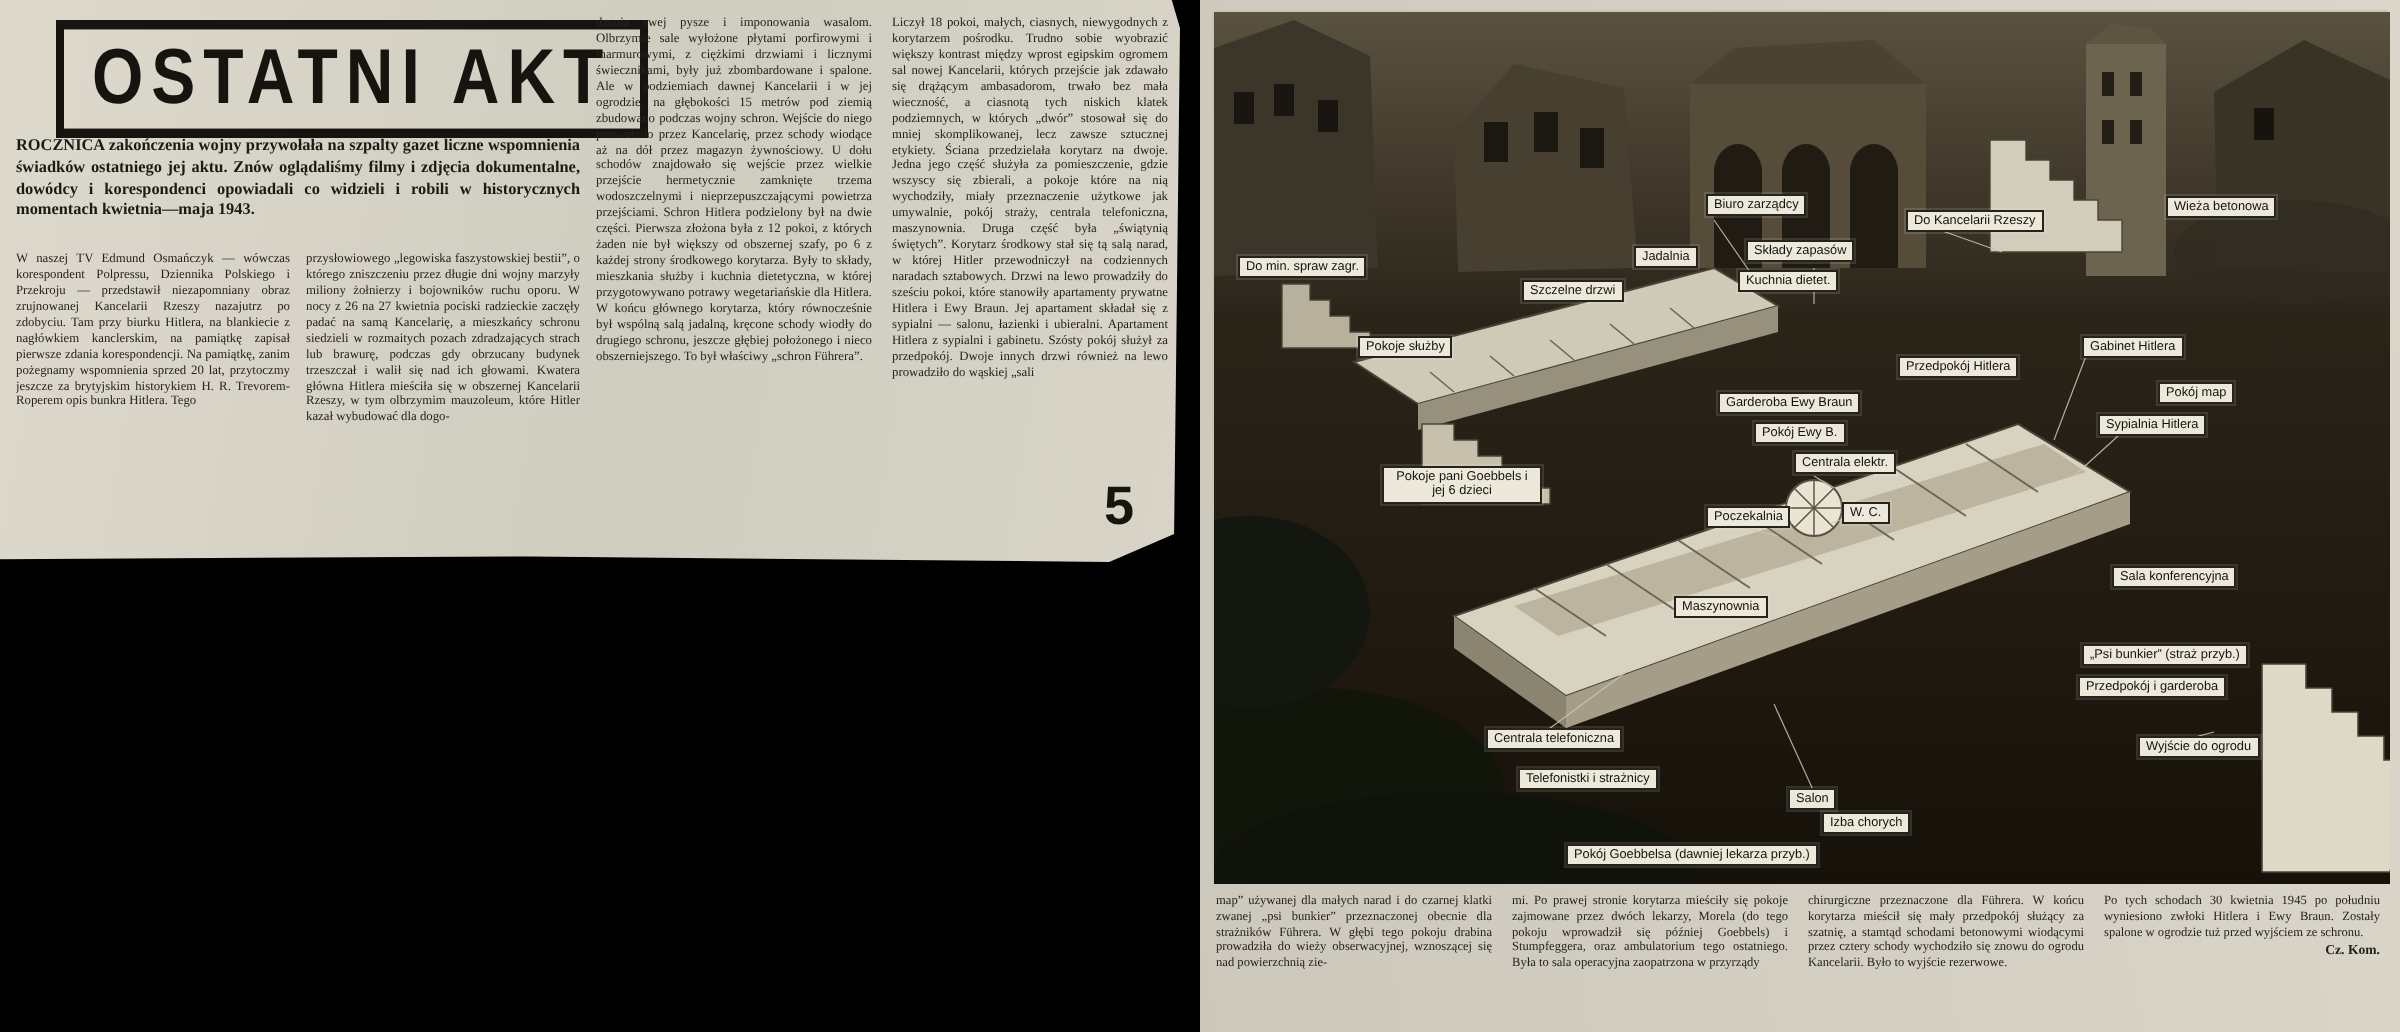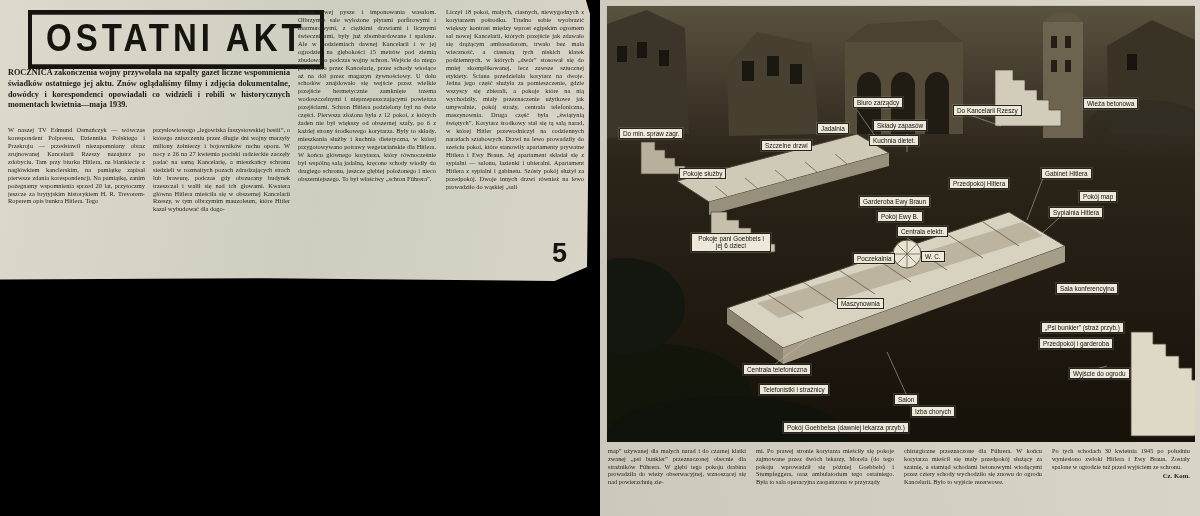--- a/index.html
+++ b/index.html
@@ -41,21 +41,21 @@
   .ccol { position:absolute; top:3px; width:138px; font-size:6.3px; line-height:1.24;
     text-align:justify; color:#27231c; }
   .ccol.a { left:2px; } .ccol.b { left:150px; } .ccol.c { left:298px; } .ccol.d { left:446px; }
   .sig { text-align:right; font-weight:bold; margin-top:2px; font-size:6.8px; }
 </style>
 </head>
 <body>
 
 <div class="clip-left">
   <div class="headline-box">OSTATNI AKT</div>
-  <div class="lead">ROCZNICA zakończenia wojny przywołała na szpalty gazet liczne wspomnienia świadków ostatniego jej aktu. Znów oglądaliśmy filmy i zdjęcia dokumentalne, dowódcy i korespondenci opowiadali co widzieli i robili w historycznych momentach kwietnia—maja 1939.</div>
+  <div class="lead">ROCZNICA zakończenia wojny przywołała na szpalty gazet liczne wspomnienia świadków ostatniego jej aktu. Znów oglądaliśmy filmy i zdjęcia dokumentalne, dowódcy i korespondenci opowiadali co widzieli i robili w historycznych momentach kwietnia—maja 1943.</div>
   <div class="ncol c1">W naszej TV Edmund Osmańczyk — wówczas korespondent Polpressu, Dziennika Polskiego i Przekroju — przedstawił niezapomniany obraz zrujnowanej Kancelarii Rzeszy nazajutrz po zdobyciu. Tam przy biurku Hitlera, na blankiecie z nagłówkiem kanclerskim, na pamiątkę zapisał pierwsze zdania korespondencji. Na pamiątkę, zanim pożegnamy wspomnienia sprzed 20 lat, przytoczmy jeszcze za brytyjskim historykiem H. R. Trevorem-Roperem opis bunkra Hitlera. Tego</div>
   <div class="ncol c2">przysłowiowego „legowiska faszystowskiej bestii”, o którego zniszczeniu przez długie dni wojny marzyły miliony żołnierzy i bojowników ruchu oporu. W nocy z 26 na 27 kwietnia pociski radzieckie zaczęły padać na samą Kancelarię, a mieszkańcy schronu siedzieli w rozmaitych pozach zdradzających strach lub brawurę, podczas gdy obrzucany budynek trzeszczał i walił się nad ich głowami. Kwatera główna Hitlera mieściła się w obszernej Kancelarii Rzeszy, w tym olbrzymim mauzoleum, które Hitler kazał wybudować dla dogo-</div>
   <div class="ncol c3">dzenia swej pysze i imponowania wasalom. Olbrzymie sale wyłożone płytami porfirowymi i marmurowymi, z ciężkimi drzwiami i licznymi świecznikami, były już zbombardowane i spalone. Ale w podziemiach dawnej Kancelarii i w jej ogrodzie, na głębokości 15 metrów pod ziemią zbudowano podczas wojny schron. Wejście do niego prowadziło przez Kancelarię, przez schody wiodące aż na dół przez magazyn żywnościowy. U dołu schodów znajdowało się wejście przez wielkie przejście hermetycznie zamknięte trzema wodoszczelnymi i nieprzepuszczającymi powietrza przejściami. Schron Hitlera podzielony był na dwie części. Pierwsza złożona była z 12 pokoi, z których żaden nie był większy od obszernej szafy, po 6 z każdej strony środkowego korytarza. Były to składy, mieszkania służby i kuchnia dietetyczna, w której przygotowywano potrawy wegetariańskie dla Hitlera. W końcu głównego korytarza, który równocześnie był wspólną salą jadalną, kręcone schody wiodły do drugiego schronu, jeszcze głębiej położonego i nieco obszerniejszego. To był właściwy „schron Führera”.</div>
   <div class="ncol c4">Liczył 18 pokoi, małych, ciasnych, niewygodnych z korytarzem pośrodku. Trudno sobie wyobrazić większy kontrast między wprost egipskim ogromem sal nowej Kancelarii, których przejście jak zdawało się drążącym ambasadorom, trwało bez mała wieczność, a ciasnotą tych niskich klatek podziemnych, w których „dwór” stosował się do mniej skomplikowanej, lecz zawsze sztucznej etykiety. Ściana przedzielała korytarz na dwoje. Jedna jego część służyła za pomieszczenie, gdzie wszyscy się zbierali, a pokoje które na nią wychodziły, miały przeznaczenie użytkowe jak umywalnie, pokój straży, centrala telefoniczna, maszynownia. Druga część była „świątynią świętych”. Korytarz środkowy stał się tą salą narad, w której Hitler przewodniczył na codziennych naradach sztabowych. Drzwi na lewo prowadziły do sześciu pokoi, które stanowiły apartamenty prywatne Hitlera i Ewy Braun. Jej apartament składał się z sypialni — salonu, łazienki i ubieralni. Apartament Hitlera z sypialni i gabinetu. Szósty pokój służył za przedpokój. Dwoje innych drzwi również na lewo prowadziło do wąskiej „sali</div>
   <div class="pageno">5</div>
 </div>
 
 <div class="clip-right">
   <div class="illustration">
     <svg viewBox="0 0 588 436" width="588" height="436">

